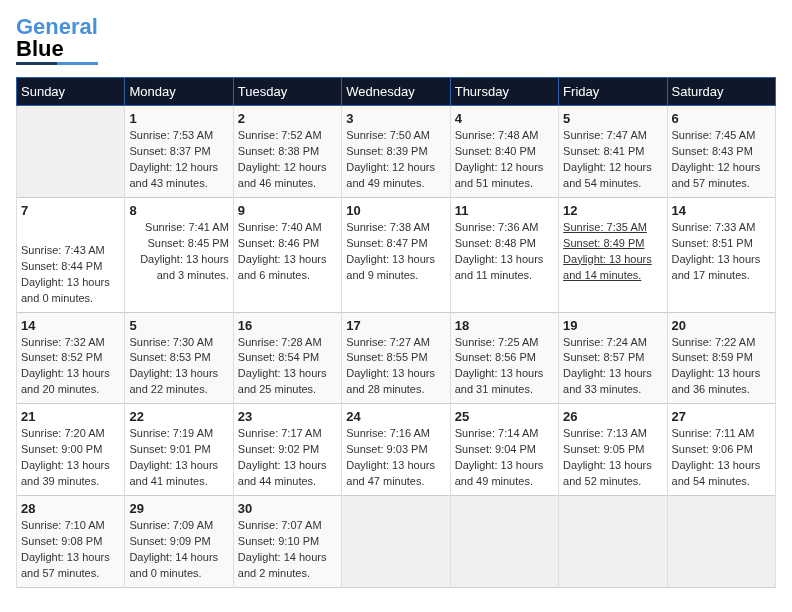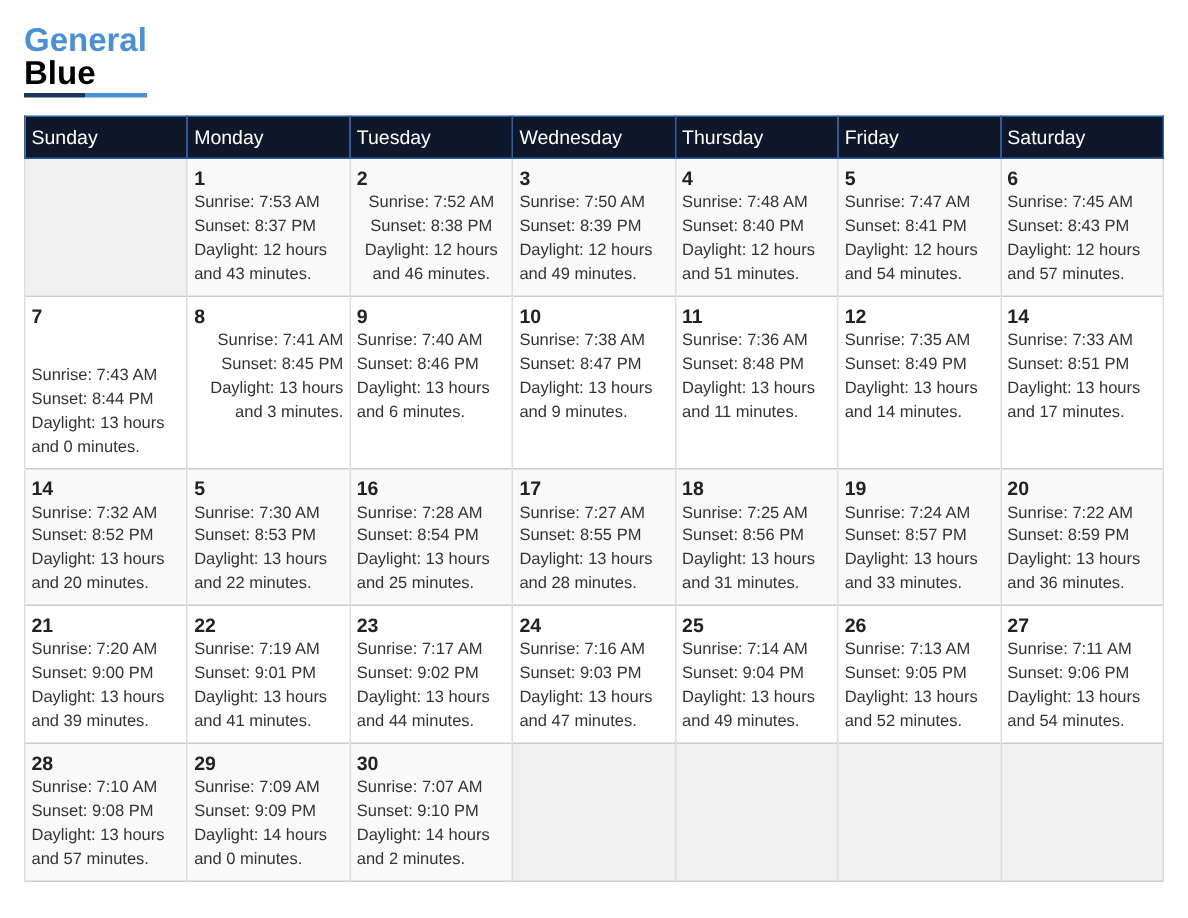--- a/index.html
+++ b/index.html
@@ -129,21 +129,21 @@
         <td class="empty-cell"></td>
         <td>
           <div class="day-num">1</div>
           <div class="day-info" style="white-space: pre-line;">Sunrise: 7:53 AM
 Sunset: 8:37 PM
 Daylight: 12 hours
 and 43 minutes.</div>
         </td>
         <td>
           <div class="day-num">2</div>
-          <div class="day-info" style="white-space: pre-line; text-align: center;">Sunrise: 7:52 AM
+          <div class="day-info" style="white-space: pre-line;">Sunrise: 7:52 AM
 Sunset: 8:38 PM
 Daylight: 12 hours
 and 46 minutes.</div>
         </td>
         <td>
           <div class="day-num">3</div>
           <div class="day-info" style="white-space: pre-line;">Sunrise: 7:50 AM
 Sunset: 8:39 PM
 Daylight: 12 hours
 and 49 minutes.</div>
@@ -201,21 +201,21 @@
         </td>
         <td>
           <div class="day-num">11</div>
           <div class="day-info" style="white-space: pre-line;">Sunrise: 7:36 AM
 Sunset: 8:48 PM
 Daylight: 13 hours
 and 11 minutes.</div>
         </td>
         <td>
           <div class="day-num">12</div>
-          <div class="day-info" style="white-space: pre-line;">Sunrise: 7:35 AM
+          <div class="day-info" style="white-space: pre-line; text-decoration: underline;">Sunrise: 7:35 AM
 Sunset: 8:49 PM
 Daylight: 13 hours
 and 14 minutes.</div>
         </td>
         <td>
           <div class="day-num">14</div>
           <div class="day-info" style="white-space: pre-line;">Sunrise: 7:33 AM
 Sunset: 8:51 PM
 Daylight: 13 hours
 and 17 minutes.</div>

